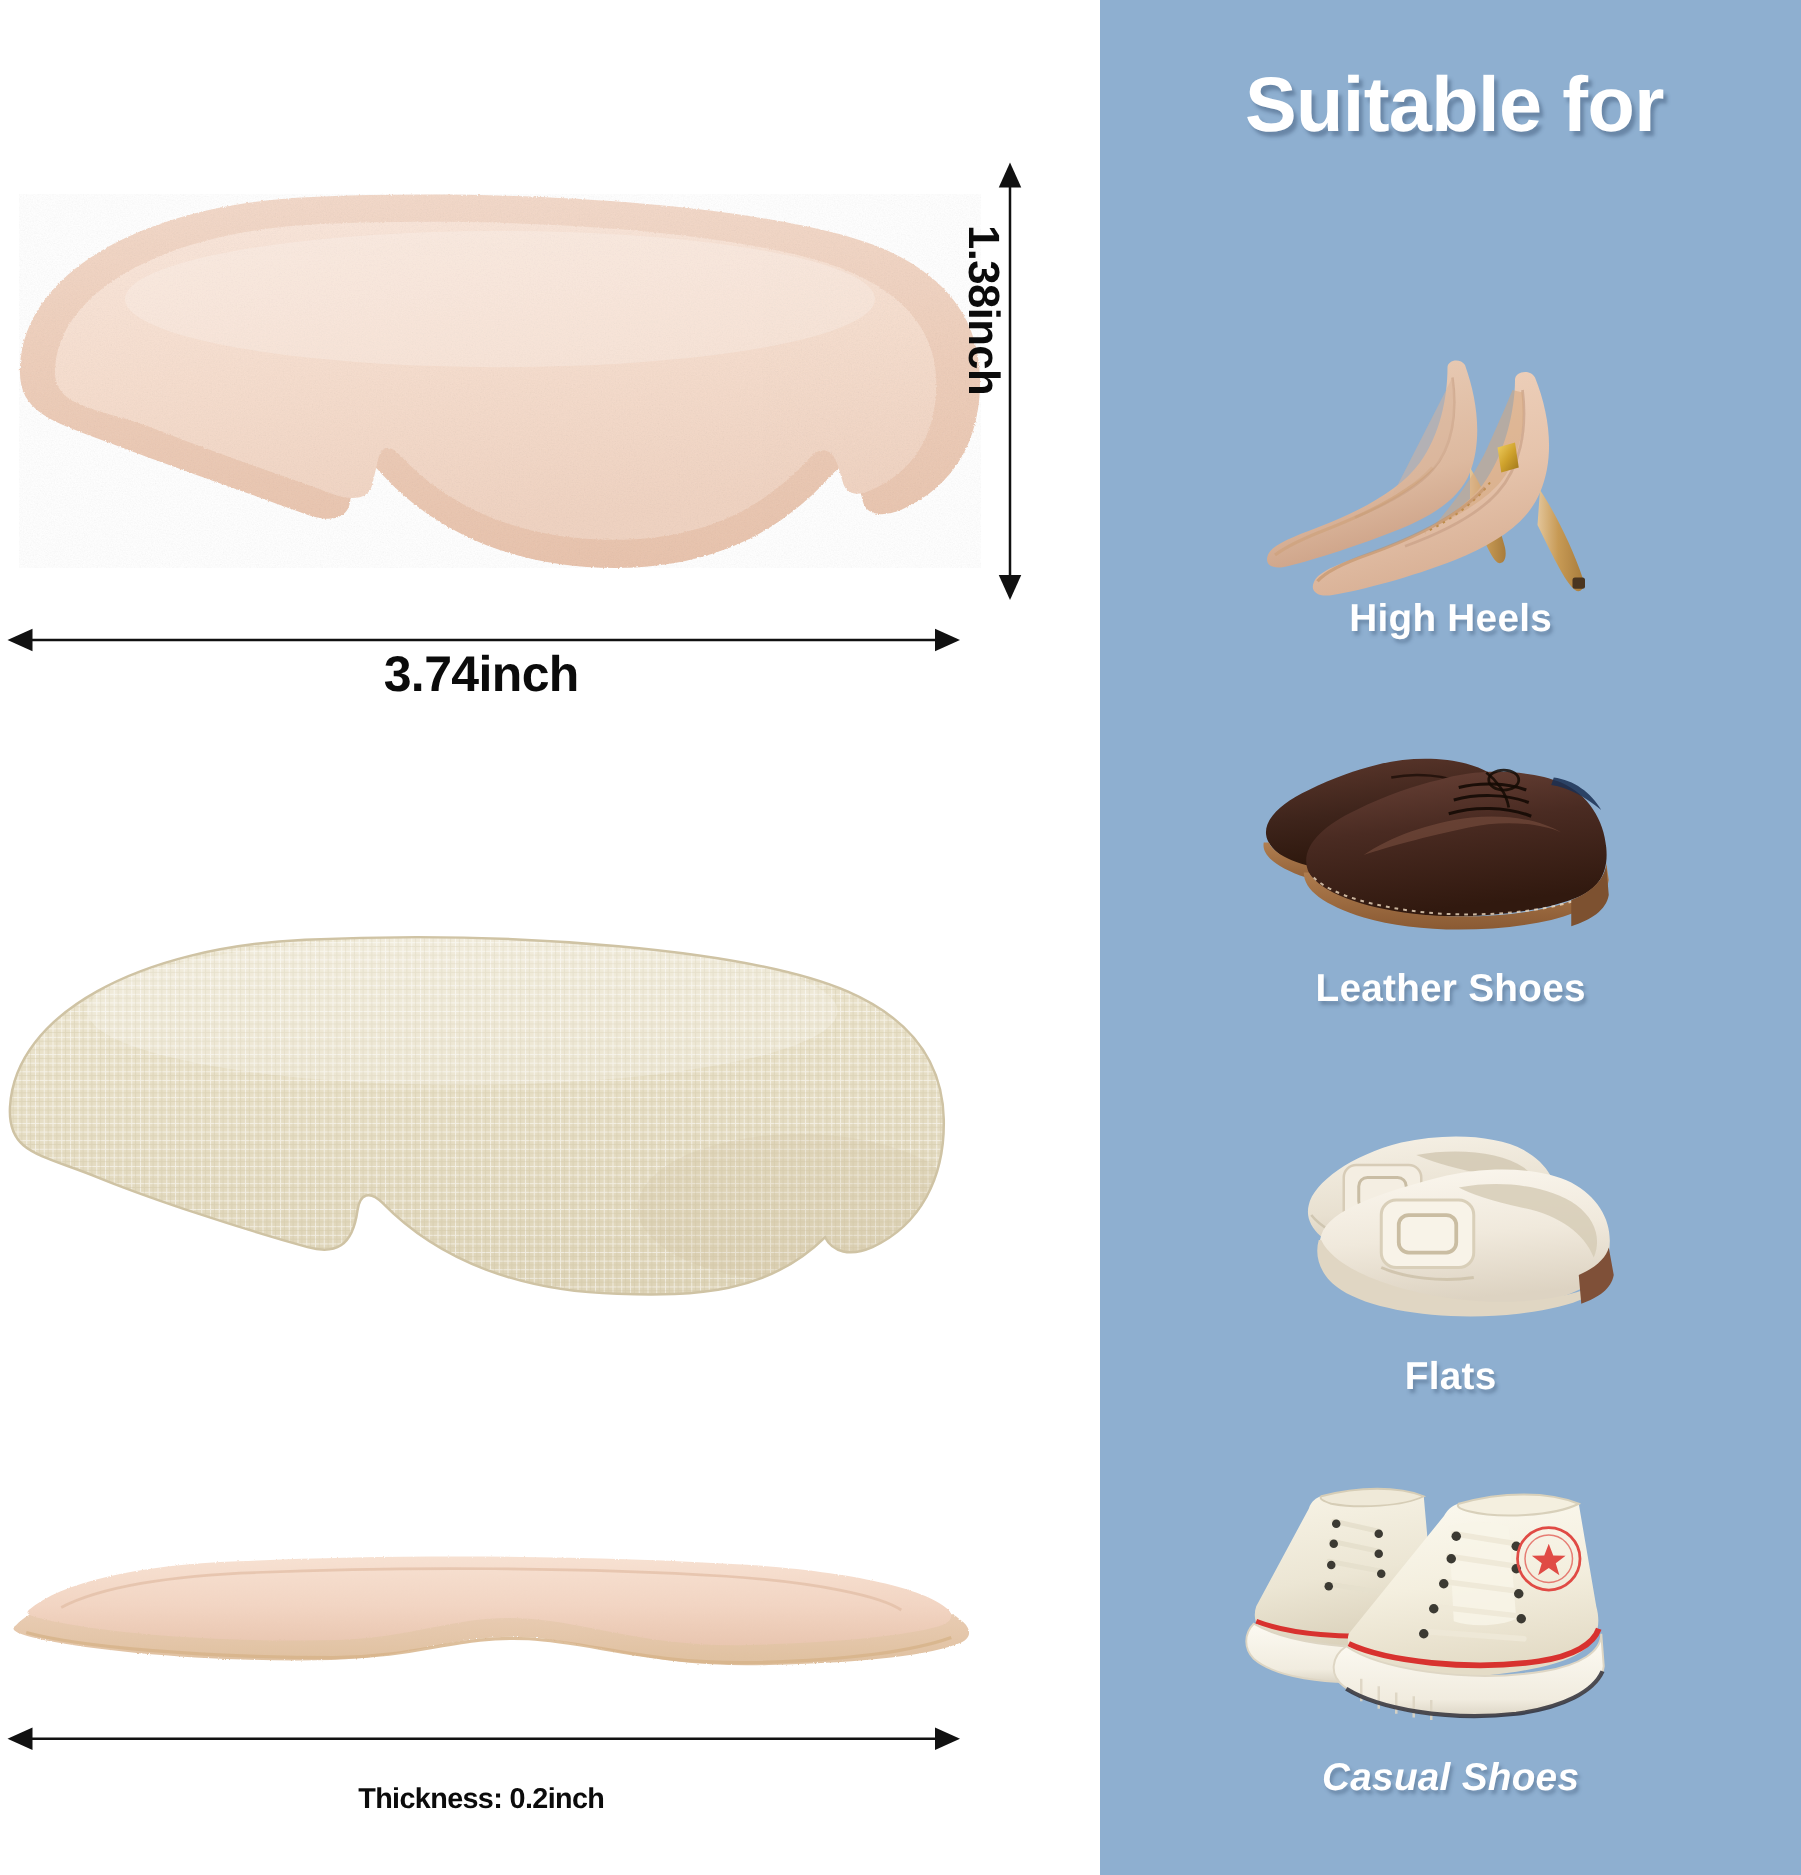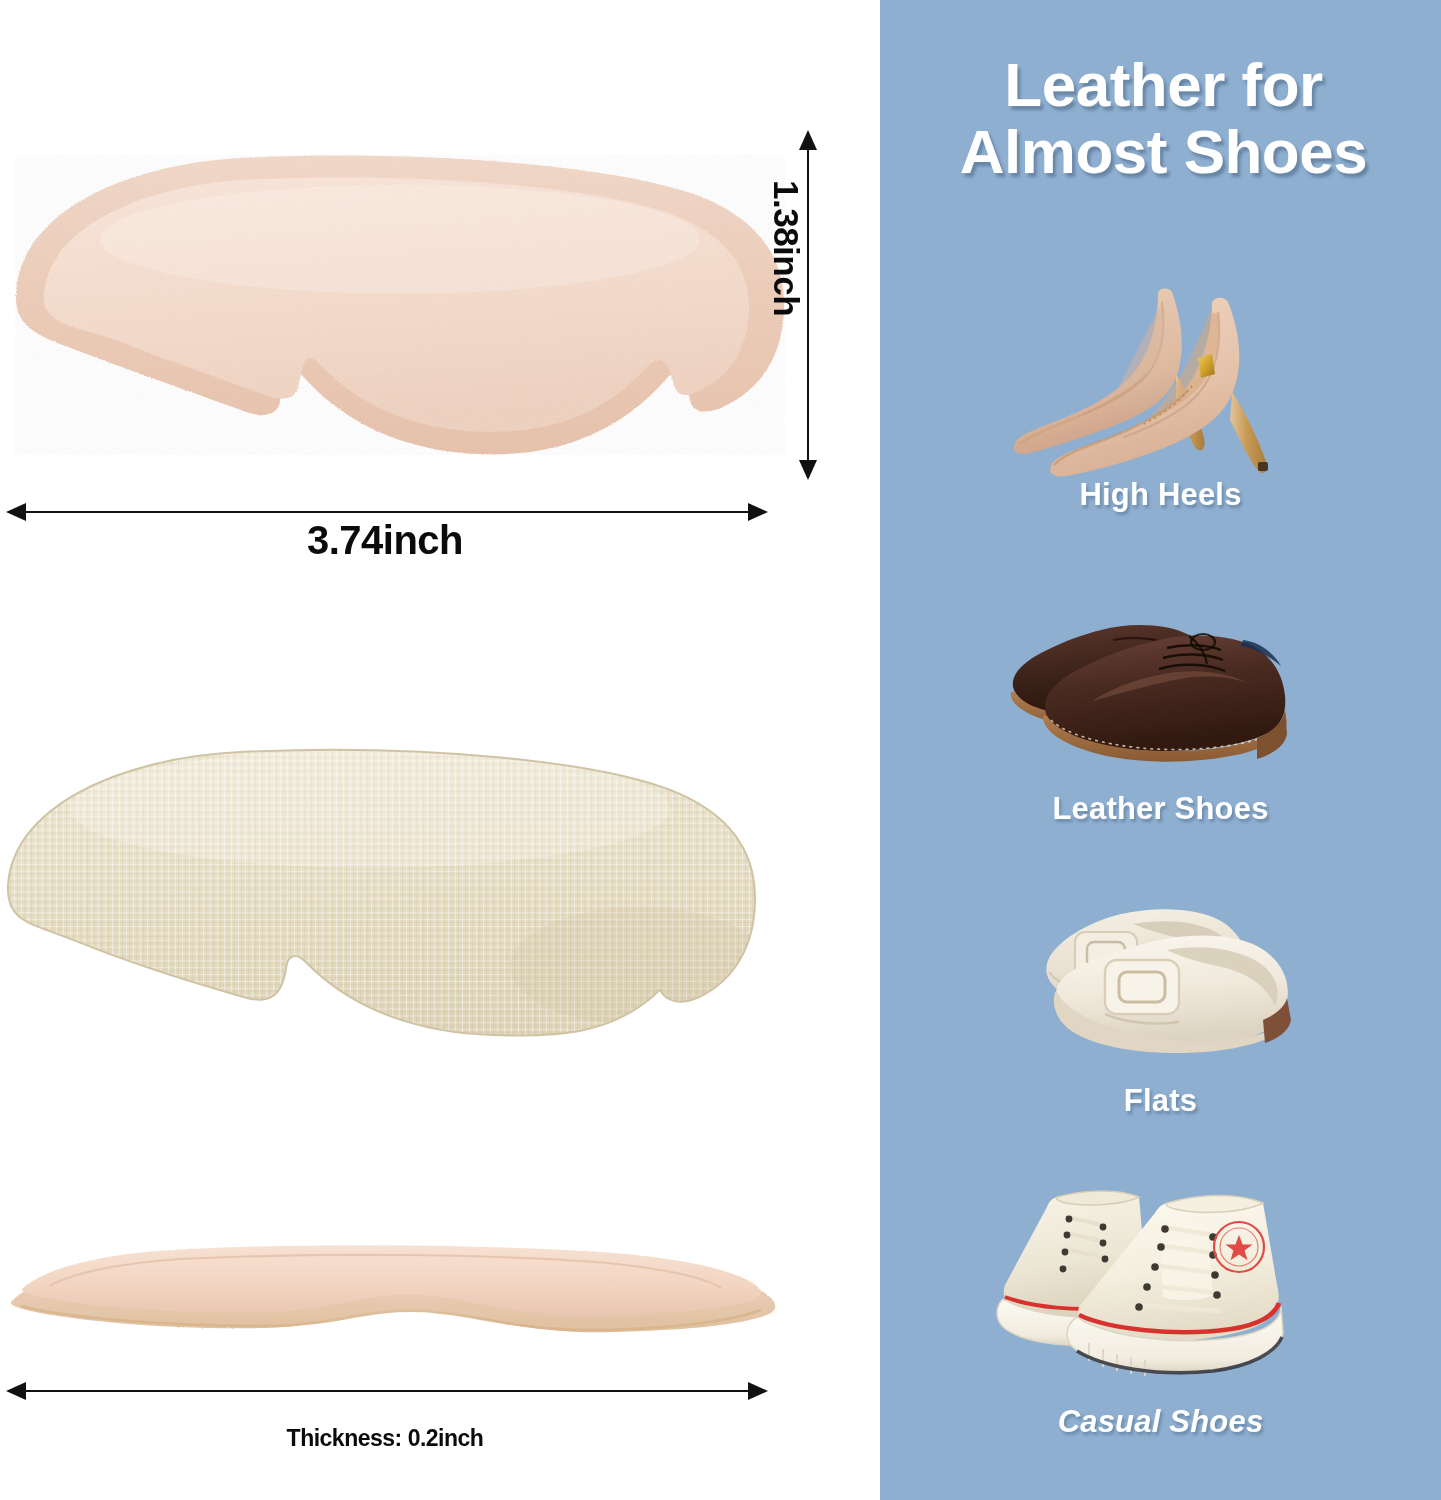--- a/index.html
+++ b/index.html
@@ -115,21 +115,21 @@
     letter-spacing:-0.5px;
     text-shadow: 3px 4px 3px rgba(60,85,115,0.45);
   }
 
   .shoe-block {
     position:absolute;
     left:0; width:561px;
     text-align:center;
   }
   #shoe-block-0 { top:262px; }
-  #shoe-block-1 { top:592px; }
+  #shoe-block-1 { top:574px; }
   #shoe-block-2 { top:880px; }
   #shoe-block-3 { top:1175px; }
 
   .shoe-art {
     width:561px;
     height:215px;
     position:relative;
   }
   #shoe-block-1 .shoe-art { height:185px; }
   #shoe-block-2 .shoe-art { height:185px; }
@@ -304,22 +304,21 @@
       <div class="arrow right" style="left:748px; top:1382px;"></div>
       <div class="dim-label" id="label-thickness">Thickness: 0.2inch</div>
     </div>
 
   </div>
 
   <div id="right-panel-edge"></div>
   <div id="right-panel">
 
     <div id="headline">
-      <div>Leather for</div>
-      <div>Almost Shoes</div>
+      <div>Suitable for</div>
     </div>
 
     <div class="shoe-block" id="shoe-block-0">
       <div class="shoe-art">
         <svg width="330" height="215" viewBox="0 0 330 215">
           <defs>
             <linearGradient id="hhA" x1="0" y1="0" x2="0.3" y2="1">
               <stop offset="0%" stop-color="#f0d4c0"></stop>
               <stop offset="60%" stop-color="#e6c4ac"></stop>
               <stop offset="100%" stop-color="#d8b095"></stop>

